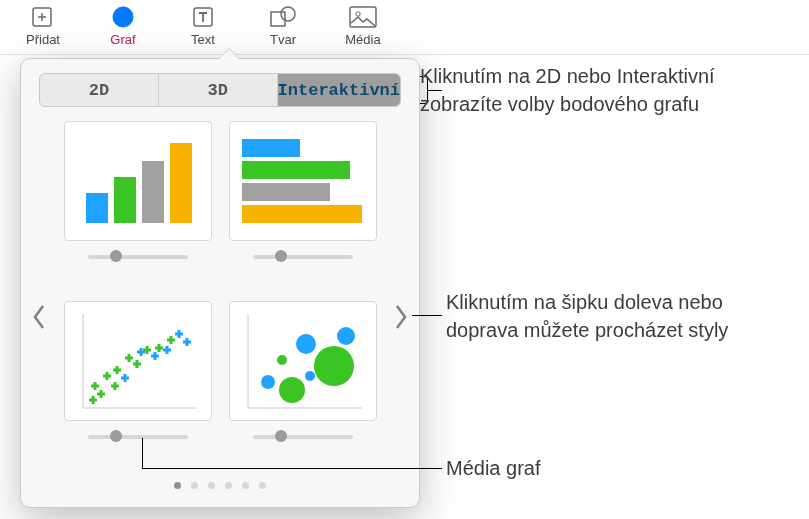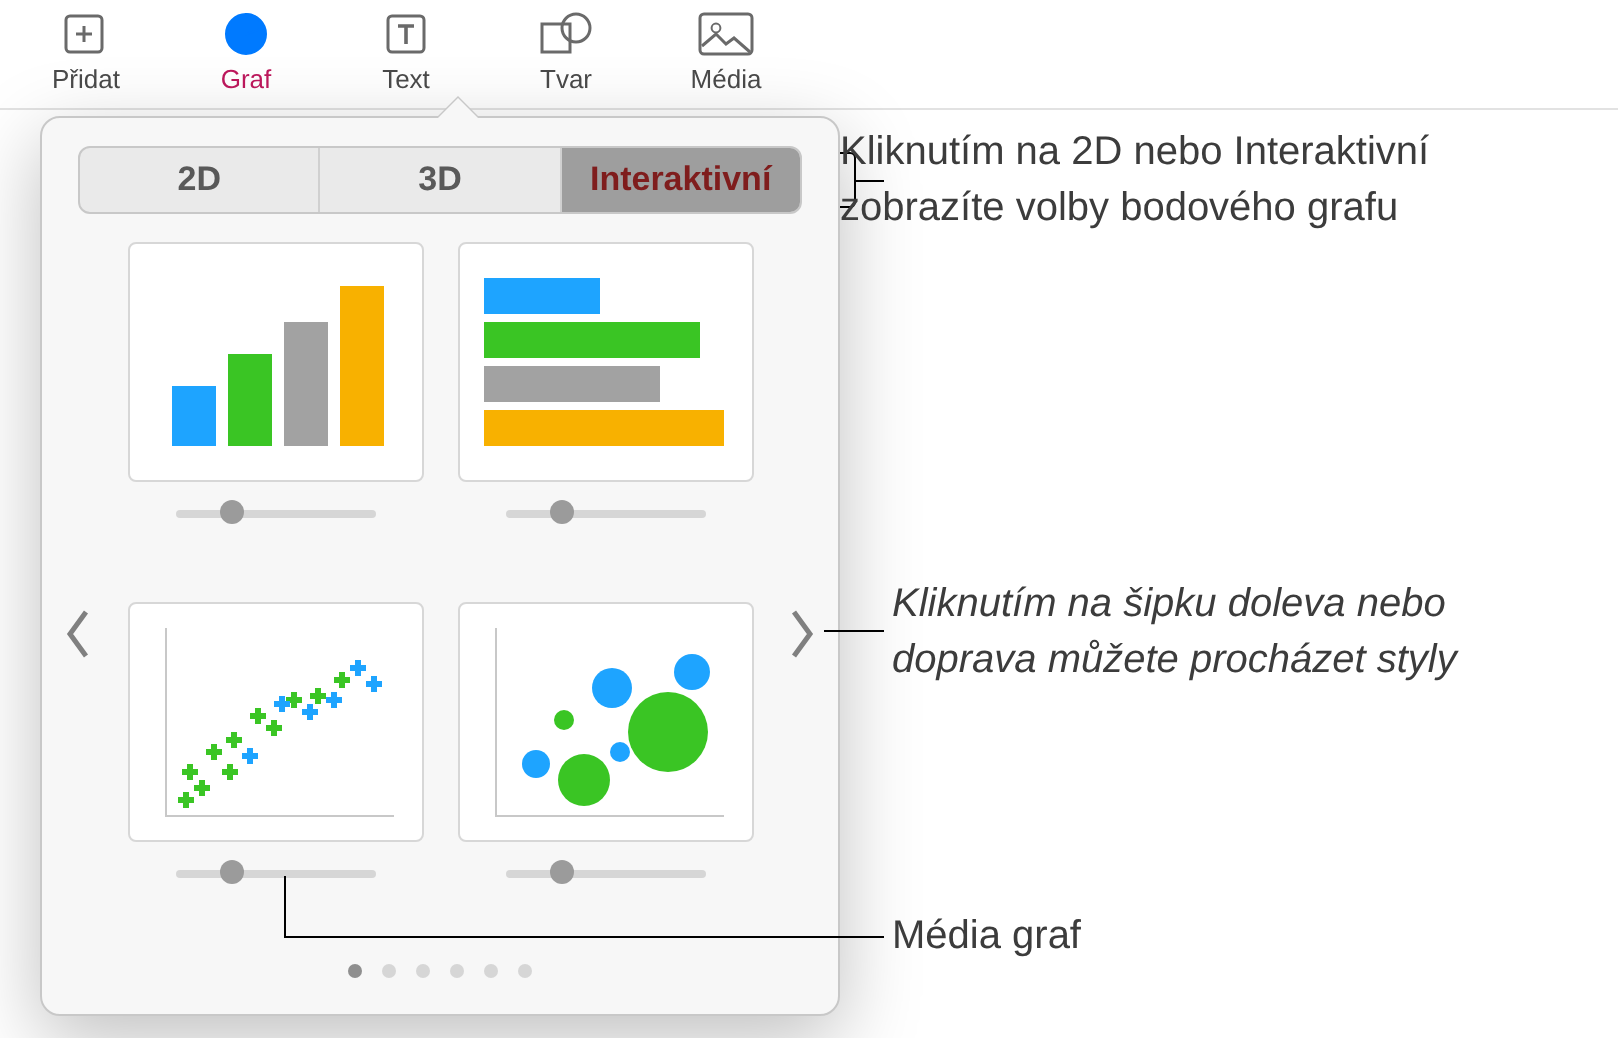--- a/index.html
+++ b/index.html
@@ -69,25 +69,26 @@
   .seg-btn {
     flex: 1;
     display: flex;
     align-items: center;
     justify-content: center;
     font-size: 17px;
     font-weight: 600;
     color: #595959;
     cursor: pointer;
     border-right: 1px solid #d0d0d0;
+    font-family: Liberation Mono, monospace;
   }
   .seg-btn:last-child { border-right: none; }
   .seg-btn.active {
     background: #9e9e9e;
-    color: #7f1d1d;
+    color: #0c4a6e;
   }
   .chart-grid {
     position: relative;
     padding: 4px 40px 0 40px;
     display: grid;
     grid-template-columns: 1fr 1fr;
     grid-template-rows: 170px 170px;
     gap: 10px 12px;
   }
   .chart-cell {
@@ -322,17 +323,17 @@
     <div class="dot"></div>
     <div class="dot"></div>
   </div>
 </div>
 
 <div class="bracket" style="top:76px; left:420px; height:28px;"></div>
 <div class="callout-line" style="top:90px; left:428px; width:14px;"></div>
 <div class="callout" style="top:62px; left:420px; width:352px;">Kliknutím na 2D nebo Interaktivní zobrazíte volby bodového grafu</div>
 
 <div class="callout-line" style="top:315px; left:412px; width:30px;"></div>
-<div class="callout" style="top:288px; left:446px; width:352px;font-style:italic;">Kliknutím na šipku doleva nebo doprava můžete procházet styly</div>
+<div class="callout" style="top:288px; left:446px; width:352px;">Kliknutím na šipku doleva nebo doprava můžete procházet styly</div>
 
 <div class="callout-line v" style="top:438px; left:142px; height:30px;"></div>
 <div class="callout-line" style="top:468px; left:142px; width:300px;"></div>
 <div class="callout" style="top:454px; left:446px;">Média graf</div>
 
 </body></html>

